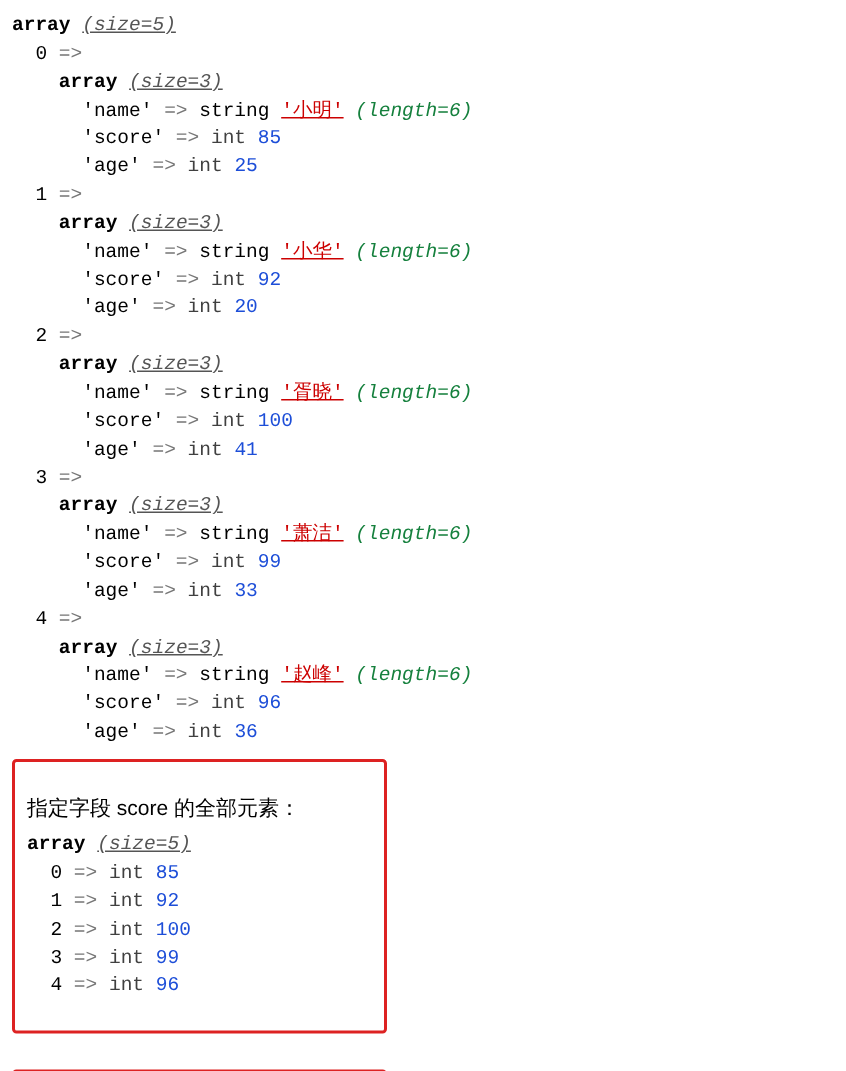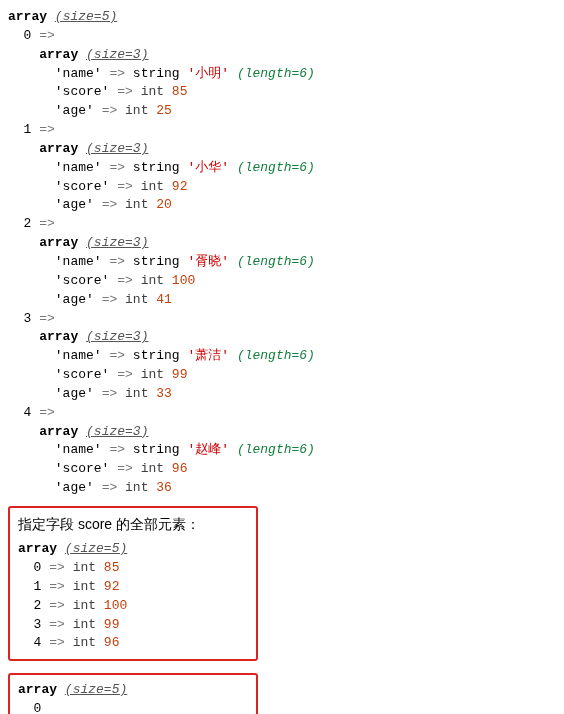--- a/index.html
+++ b/index.html
@@ -15,30 +15,30 @@
     position: relative;
   }
   pre {
     margin: 0;
     font-family: inherit;
     white-space: pre;
   }
   .kw { font-weight: bold; }
   .italic { font-style: italic; color: #555; text-decoration: underline; }
   .arrow { color: #777; }
-  .str { color: #c00; }
+  .str { color: #c00; text-decoration: underline; }
   .int-kw { color: #404040; }
-  .num { color: #c2410c; }
+  .num { color: #1d4ed8; }
   .comment { font-style: italic; color: #15803d; }
   .redbox {
     border: 2px solid #d22;
     border-radius: 3px;
-    padding: 6px 8px;
+    padding: 20px 8px;
     margin-top: 8px;
-    margin-bottom: 12px;
+    margin-bottom: 24px;
     width: 250px;
     box-sizing: border-box;
   }
   .section-label {
     font-family: Arial, sans-serif;
     font-size: 14px;
     color: #000;
     margin-bottom: 6px;
   }
 </style>

